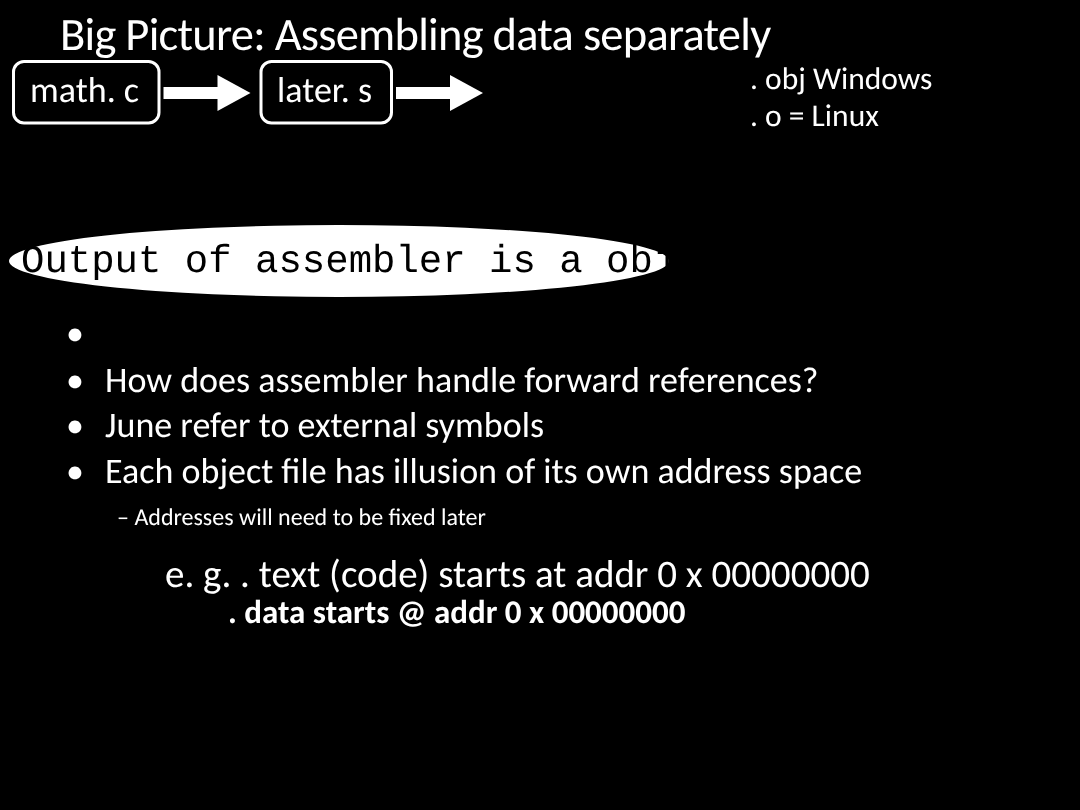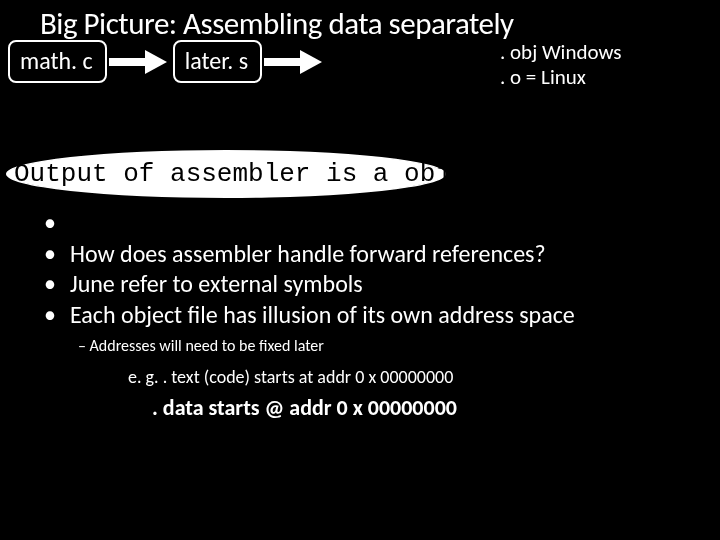--- a/index.html
+++ b/index.html
@@ -107,22 +107,22 @@
   .sub {
     position: absolute;
     top: 336px;
     left: 78px;
     font-size: 16px;
     line-height: 1.3;
   }
   .sub2 {
     position: absolute;
     top: 366px;
-    left: 128px;
-    font-size: 18px;
+    left: 110px;
+    font-size: 26px;
     line-height: 1.3;
   }
   .sub3 {
     position: absolute;
     top: 394px;
     left: 152px;
     font-size: 22px;
     line-height: 1.3;
     font-weight: bold;
   }

